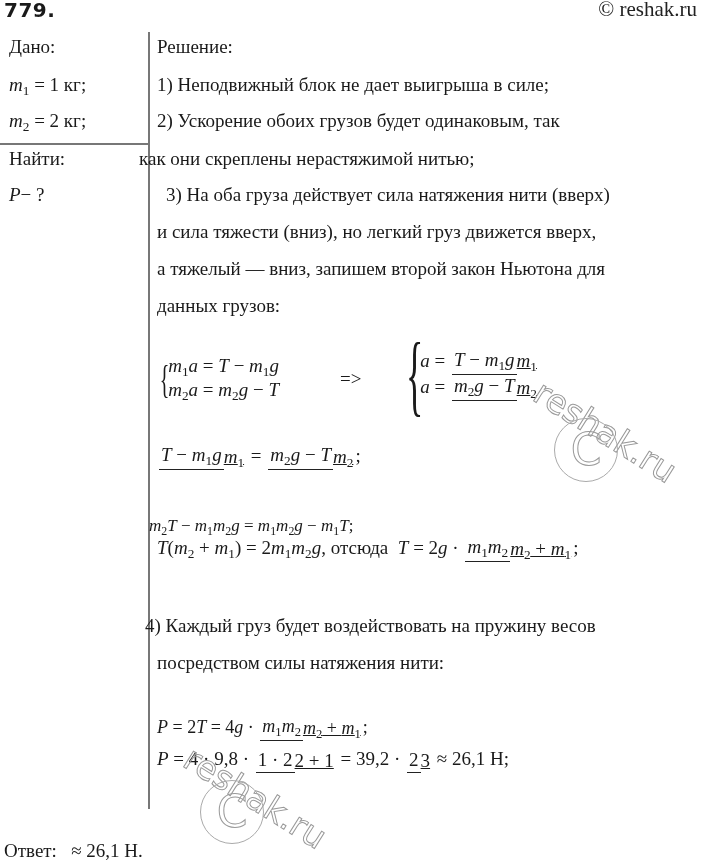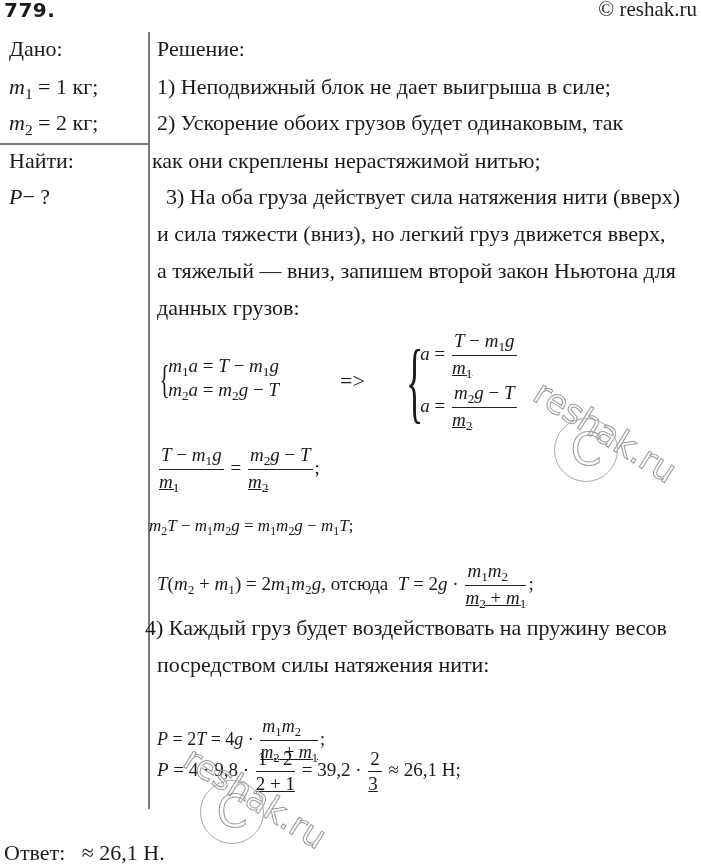--- a/index.html
+++ b/index.html
@@ -3,24 +3,24 @@
 <meta charset="utf-8">
 <style>
   html, body { margin:0; padding:0; background:#fff; }
   body { width:701px; height:868px; position:relative; overflow:hidden;
          font-family:"DejaVu Serif","Liberation Serif",serif; color:#1a1a1a; font-size:19px; }
   .abs { position:absolute; white-space:nowrap; }
   .num { left:4px; top:-2px; font-weight:bold; font-size:20px; font-family:"DejaVu Sans","Liberation Sans",sans-serif; letter-spacing:0.5px; }
   .copy { right:4px; top:-3px; font-family:"Liberation Serif",serif; font-size:21px; color:#222; }
   .vline { position:absolute; left:148px; top:32px; width:2px; height:777px; background:#777; }
   .hline { position:absolute; left:0; top:143px; width:149px; height:2px; background:#777; }
-  .txt { font-family:"Liberation Serif","DejaVu Serif",serif; font-size:22px; }
+  .txt { font-family:"Liberation Serif","DejaVu Serif",serif; font-size:19px; }
   i.m { font-family:"Liberation Serif","DejaVu Serif",serif; font-style:italic; }
   sub { font-size:0.7em; vertical-align:-0.3em; font-style:normal; }
-  .frac { display:inline-flex; flex-direction:column; vertical-align:middle; margin:0 2px; }
+  .frac { display:inline-flex; flex-direction:row; align-items:center; vertical-align:middle; margin:0 2px; }
   .frac .n { border-bottom:1.5px solid #222; padding:0 2px 1px; line-height:1.15; }
   .frac .d { padding-top:1px; line-height:1.15;text-decoration:underline; }
   .wm { position:absolute; color:transparent; -webkit-text-stroke:1px #999; font-family:"DejaVu Sans",sans-serif; pointer-events:none; }
 </style>
 </head>
 <body>
 
 <div class="abs num">779.</div>
 <div class="abs copy">© reshak.ru</div>
 
@@ -29,21 +29,21 @@
 
 <div class="abs txt" style="left:9px;top:36px">Дано:</div>
 <div class="abs txt" style="left:9px;top:74px"><i class="m">m<sub>1</sub></i> <span>= 1 кг;</span></div>
 <div class="abs txt" style="left:9px;top:110px"><i class="m">m<sub>2</sub></i> <span>= 2 кг;</span></div>
 <div class="abs txt" style="left:9px;top:148px">Найти:</div>
 <div class="abs txt" style="left:9px;top:184px"><i class="m">P</i>− ?</div>
 
 <div class="abs txt" style="left:157px;top:36px">Решение:</div>
 <div class="abs txt" style="left:157px;top:74px">1) Неподвижный блок не дает выигрыша в силе;</div>
 <div class="abs txt" style="left:157px;top:110px">2) Ускорение обоих грузов будет одинаковым, так</div>
-<div class="abs txt" style="left:152px;top:148px">как они скреплены нерастяжимой нитью;</div>
+<div class="abs txt" style="left:139px;top:148px">как они скреплены нерастяжимой нитью;</div>
 <div class="abs txt" style="left:166px;top:184px">3) На оба груза действует сила натяжения нити (вверх)</div>
 <div class="abs txt" style="left:157px;top:221px">и сила тяжести (вниз), но легкий груз движется вверх,</div>
 <div class="abs txt" style="left:157px;top:258px">а тяжелый — вниз, запишем второй закон Ньютона для</div>
 <div class="abs txt" style="left:157px;top:295px">данных грузов:</div>
 
 <div class="abs txt" style="left:155px;top:356px;font-size:19px">
   <span style="display:inline-block;vertical-align:middle;font-size:40px;line-height:1;transform:scaleX(0.5);margin-right:-6px">{</span><span style="display:inline-block;vertical-align:middle;line-height:1.1">
     <i class="m">m<sub>1</sub>a</i> = <i class="m">T</i> − <i class="m">m<sub>1</sub>g</i><br>
     <i class="m">m<sub>2</sub>a</i> = <i class="m">m<sub>2</sub>g</i> − <i class="m">T</i>
   </span>
@@ -69,21 +69,21 @@
     </span> = <span class="frac">
       <span class="n"><i class="m">m<sub>2</sub>g</i> − <i class="m">T</i></span>
       <span class="d"><i class="m">m<sub>2</sub></i></span>
     </span>;
 </div>
 
 <div class="abs txt" style="left:149px;top:516px;font-size:17px">
   <i class="m">m<sub>2</sub>T</i> − <i class="m">m<sub>1</sub>m<sub>2</sub>g</i> = <i class="m">m<sub>1</sub>m<sub>2</sub>g</i> − <i class="m">m<sub>1</sub>T</i>;
 </div>
 
-<div class="abs txt" style="left:157px;top:560px;font-size:19px">
+<div class="abs txt" style="left:157px;top:536px;font-size:19px">
   <i class="m">T</i>(<i class="m">m<sub>2</sub></i> + <i class="m">m<sub>1</sub></i>) = 2<i class="m">m<sub>1</sub>m<sub>2</sub>g</i><span>, отсюда</span>&nbsp; <i class="m">T</i> = 2<i class="m">g</i> · <span class="frac">
       <span class="n"><i class="m">m<sub>1</sub>m<sub>2</sub></i></span>
       <span class="d"><i class="m">m<sub>2</sub></i> + <i class="m">m<sub>1</sub></i></span>
     </span>;
 </div>
 
 <div class="abs txt" style="left:145px;top:615px">4) Каждый груз будет воздействовать на пружину весов</div>
 <div class="abs txt" style="left:157px;top:652px">посредством силы натяжения нити:</div>
 
 <div class="abs txt" style="left:157px;top:716px;font-size:18px">

